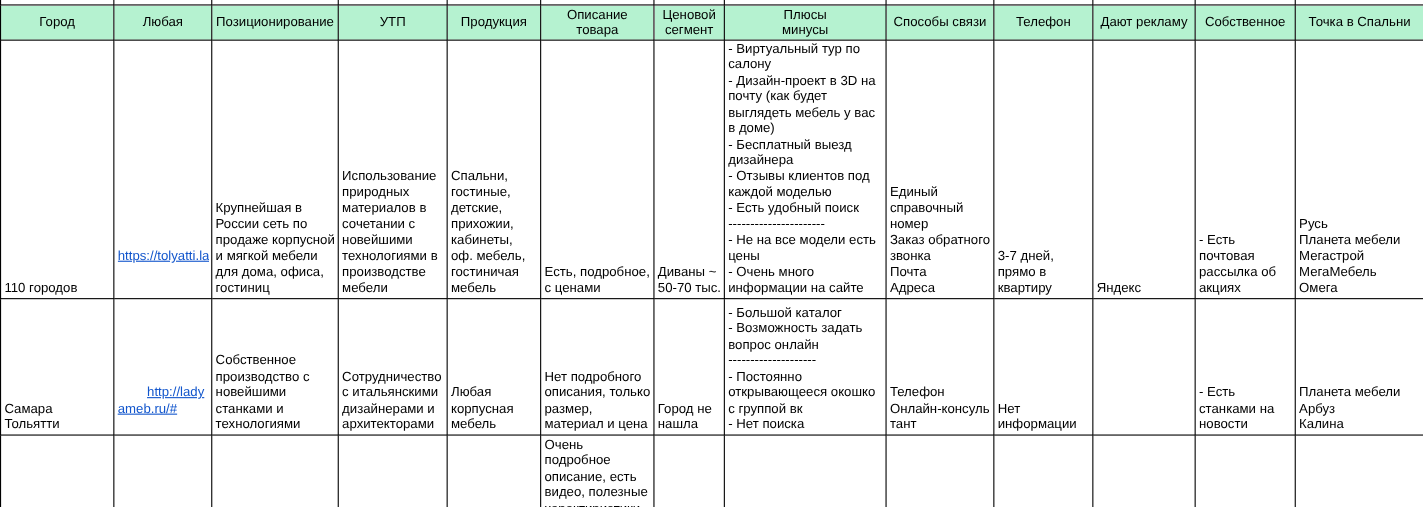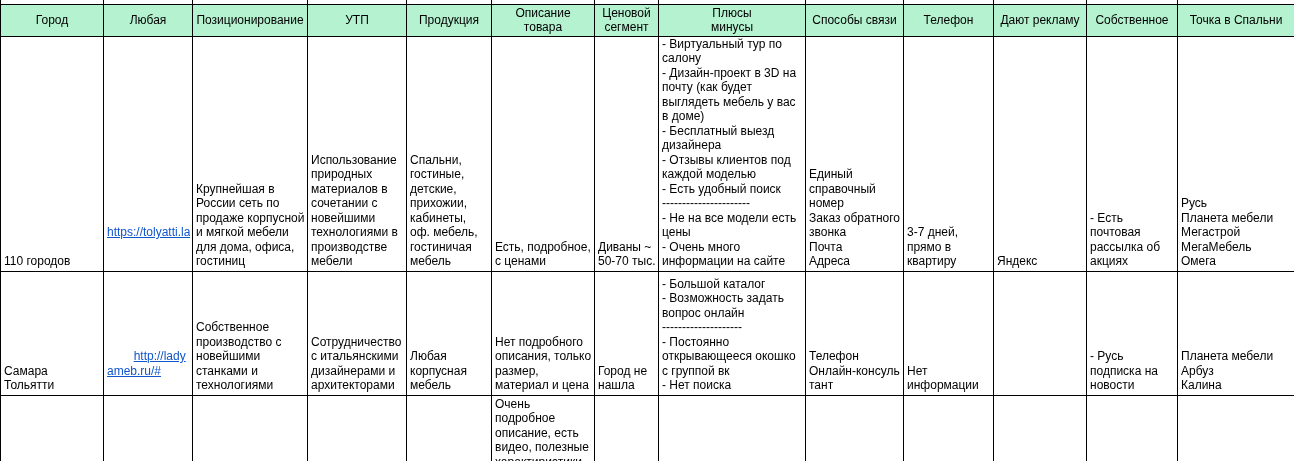--- a/index.html
+++ b/index.html
@@ -141,21 +141,21 @@
       <td>Город не нашла</td>
       <td>- Большой каталог
 - Возможность задать вопрос онлайн
 --------------------
 - Постоянно открывающееся окошко с группой вк
 - Нет поиска</td>
       <td class="break">Телефон
 Онлайн-консультант</td>
       <td>Нет информации</td>
       <td></td>
-      <td>- Русь подписка на новости</td>
+      <td>- Есть станками на новости</td>
       <td>Планета мебели
 Арбуз
 Калина</td>
     </tr>
 
     <tr class="r3">
       <td></td>
       <td></td>
       <td></td>
       <td></td>

